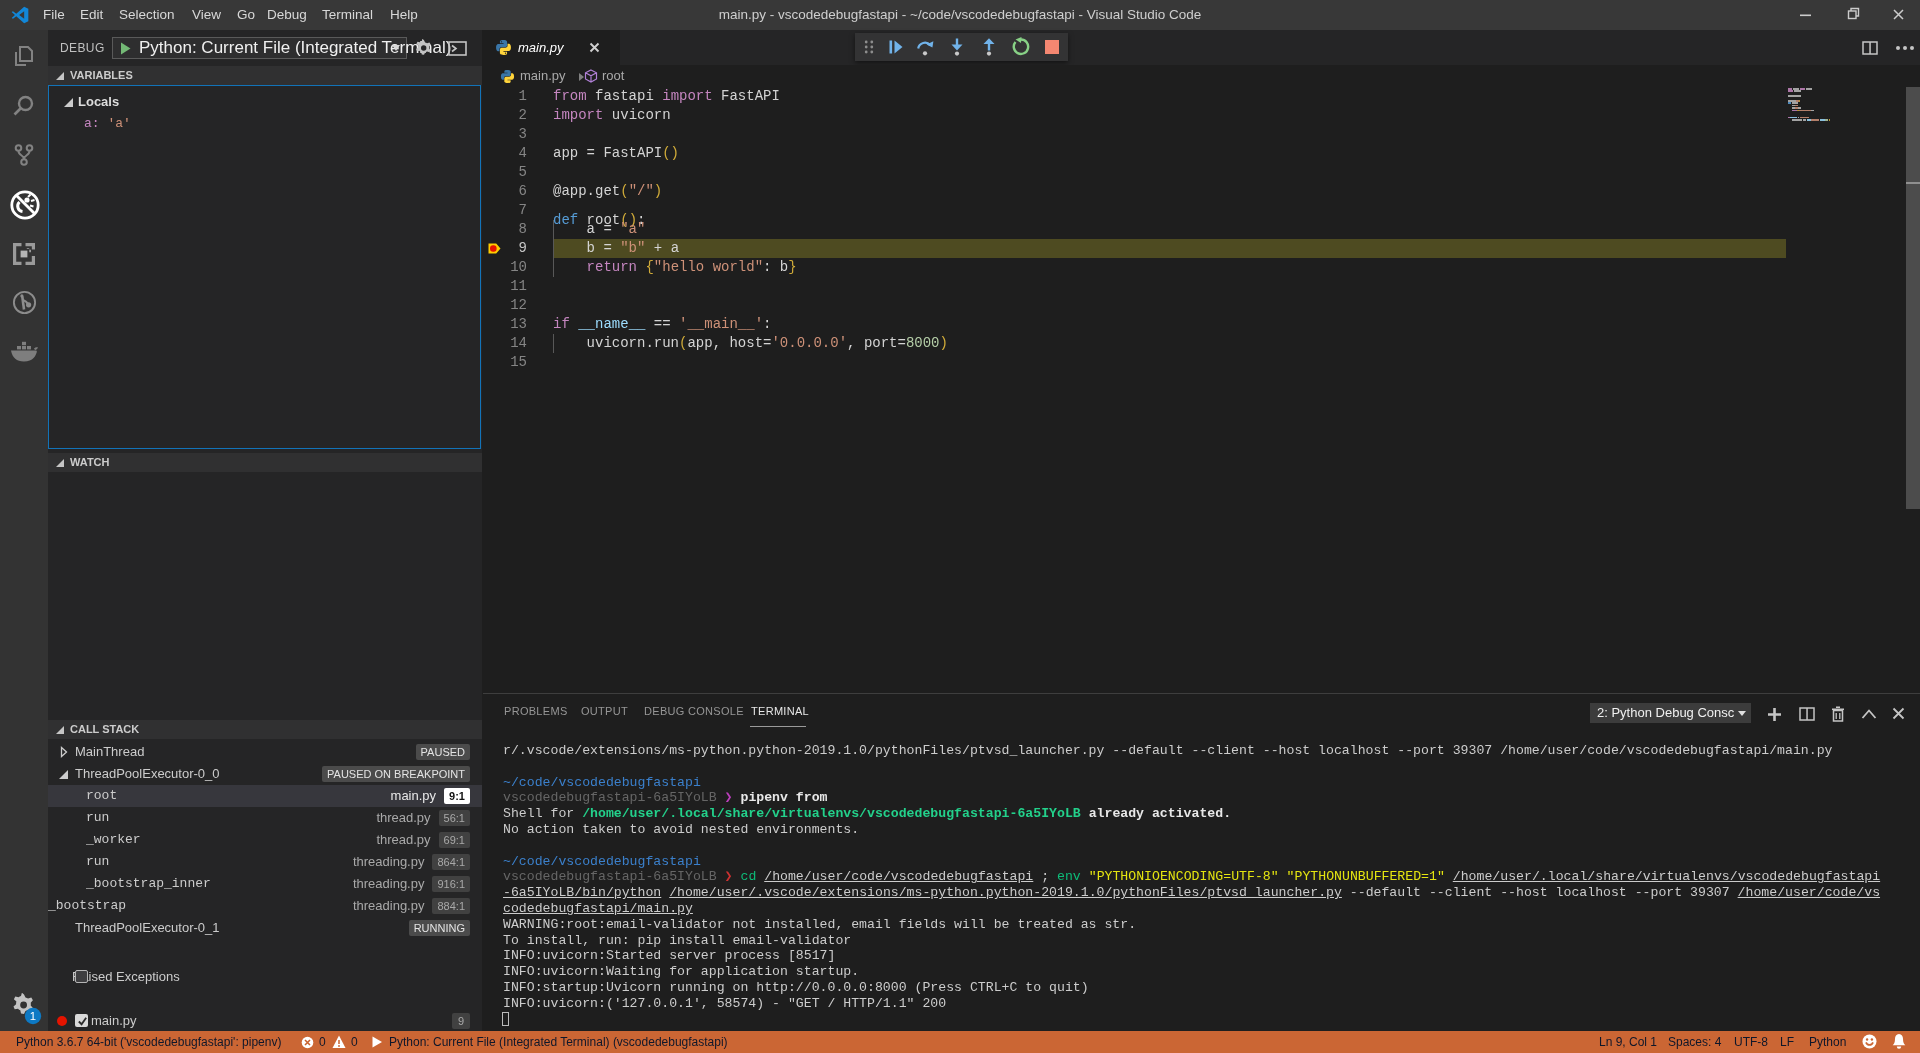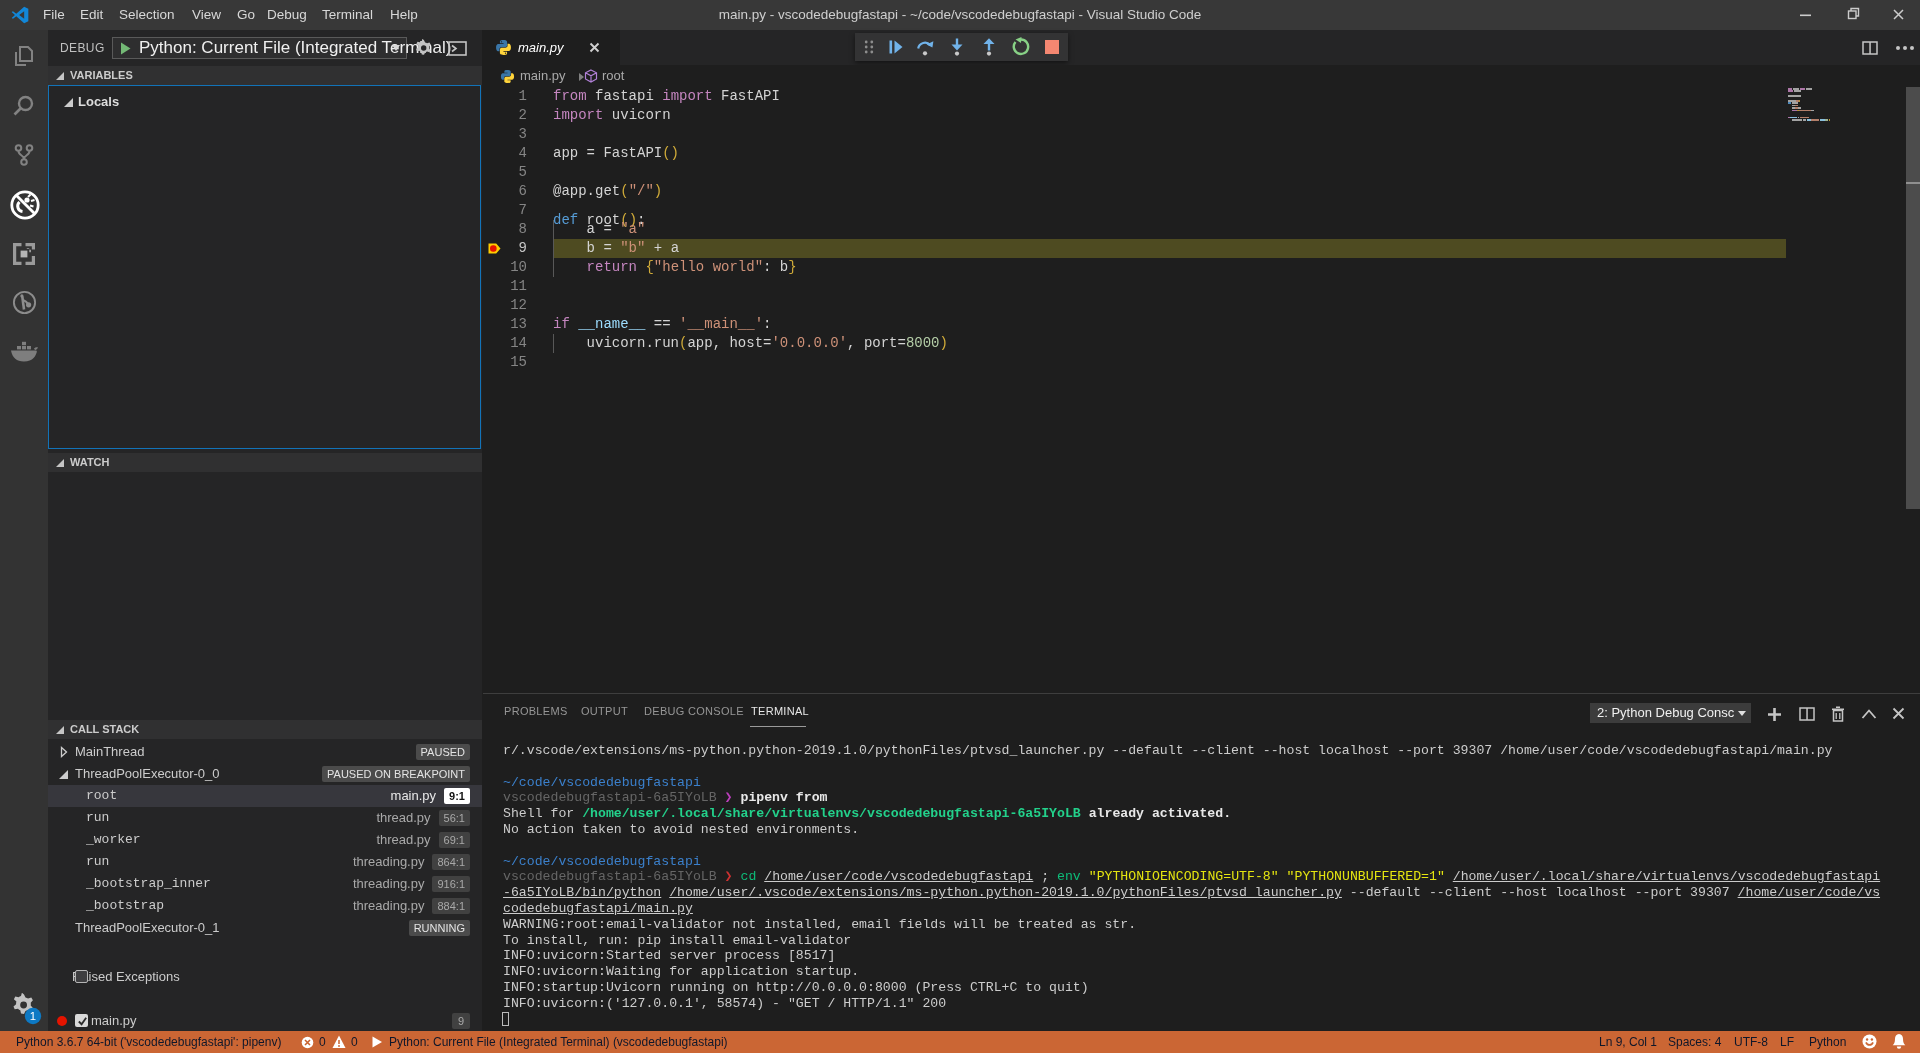--- a/index.html
+++ b/index.html
@@ -164,20 +164,23 @@
 
     <div class="sechead" style="top:36px">
         <div class="tri"></div>
         <div style="margin-left:22px">VARIABLES</div>
       </div>
     <div class="abs" style="left:0px;top:55px;width:433px;height:364px;border:1px solid #1273b8"></div>
     <div class="row" style="top:61px">
       <div class="tri2" style="left:16px;top:7px"></div>
       <div style="margin-left:30px;font-weight:bold;color:#dddddd">Locals</div>
     </div>
+    <div class="row mono" style="top:83px;font-size:13px">
+      <span style="margin-left:36px" class="kw">a: </span><span class="st">'a'</span>
+    </div>
 
     <div class="sechead" style="top:423px">
         <div class="tri"></div>
         <div style="margin-left:22px">WATCH</div>
       </div>
 
     <div class="sechead" style="top:690px">
         <div class="tri"></div>
         <div style="margin-left:22px">CALL STACK</div>
       </div>
@@ -222,21 +225,21 @@
         </div>
     </div>
     <div class="row mono" style="top:843px;font-size:13px">
       <div style="margin-left:38px">_bootstrap_inner</div>
       <div class="rs">
           <span class="fname">threading.py</span>
           <span class="bdg">916:1</span>
         </div>
     </div>
     <div class="row mono" style="top:865px;font-size:13px">
-      <div style="margin-left:38px">_bootstrap</div>
+      <div style="">_bootstrap</div>
       <div class="rs">
           <span class="fname">threading.py</span>
           <span class="bdg">884:1</span>
         </div>
     </div>
     <div class="row" style="top:887px">
       <div style="margin-left:27px">ThreadPoolExecutor-0_1</div>
       <div class="badge">RUNNING</div>
     </div>
 

